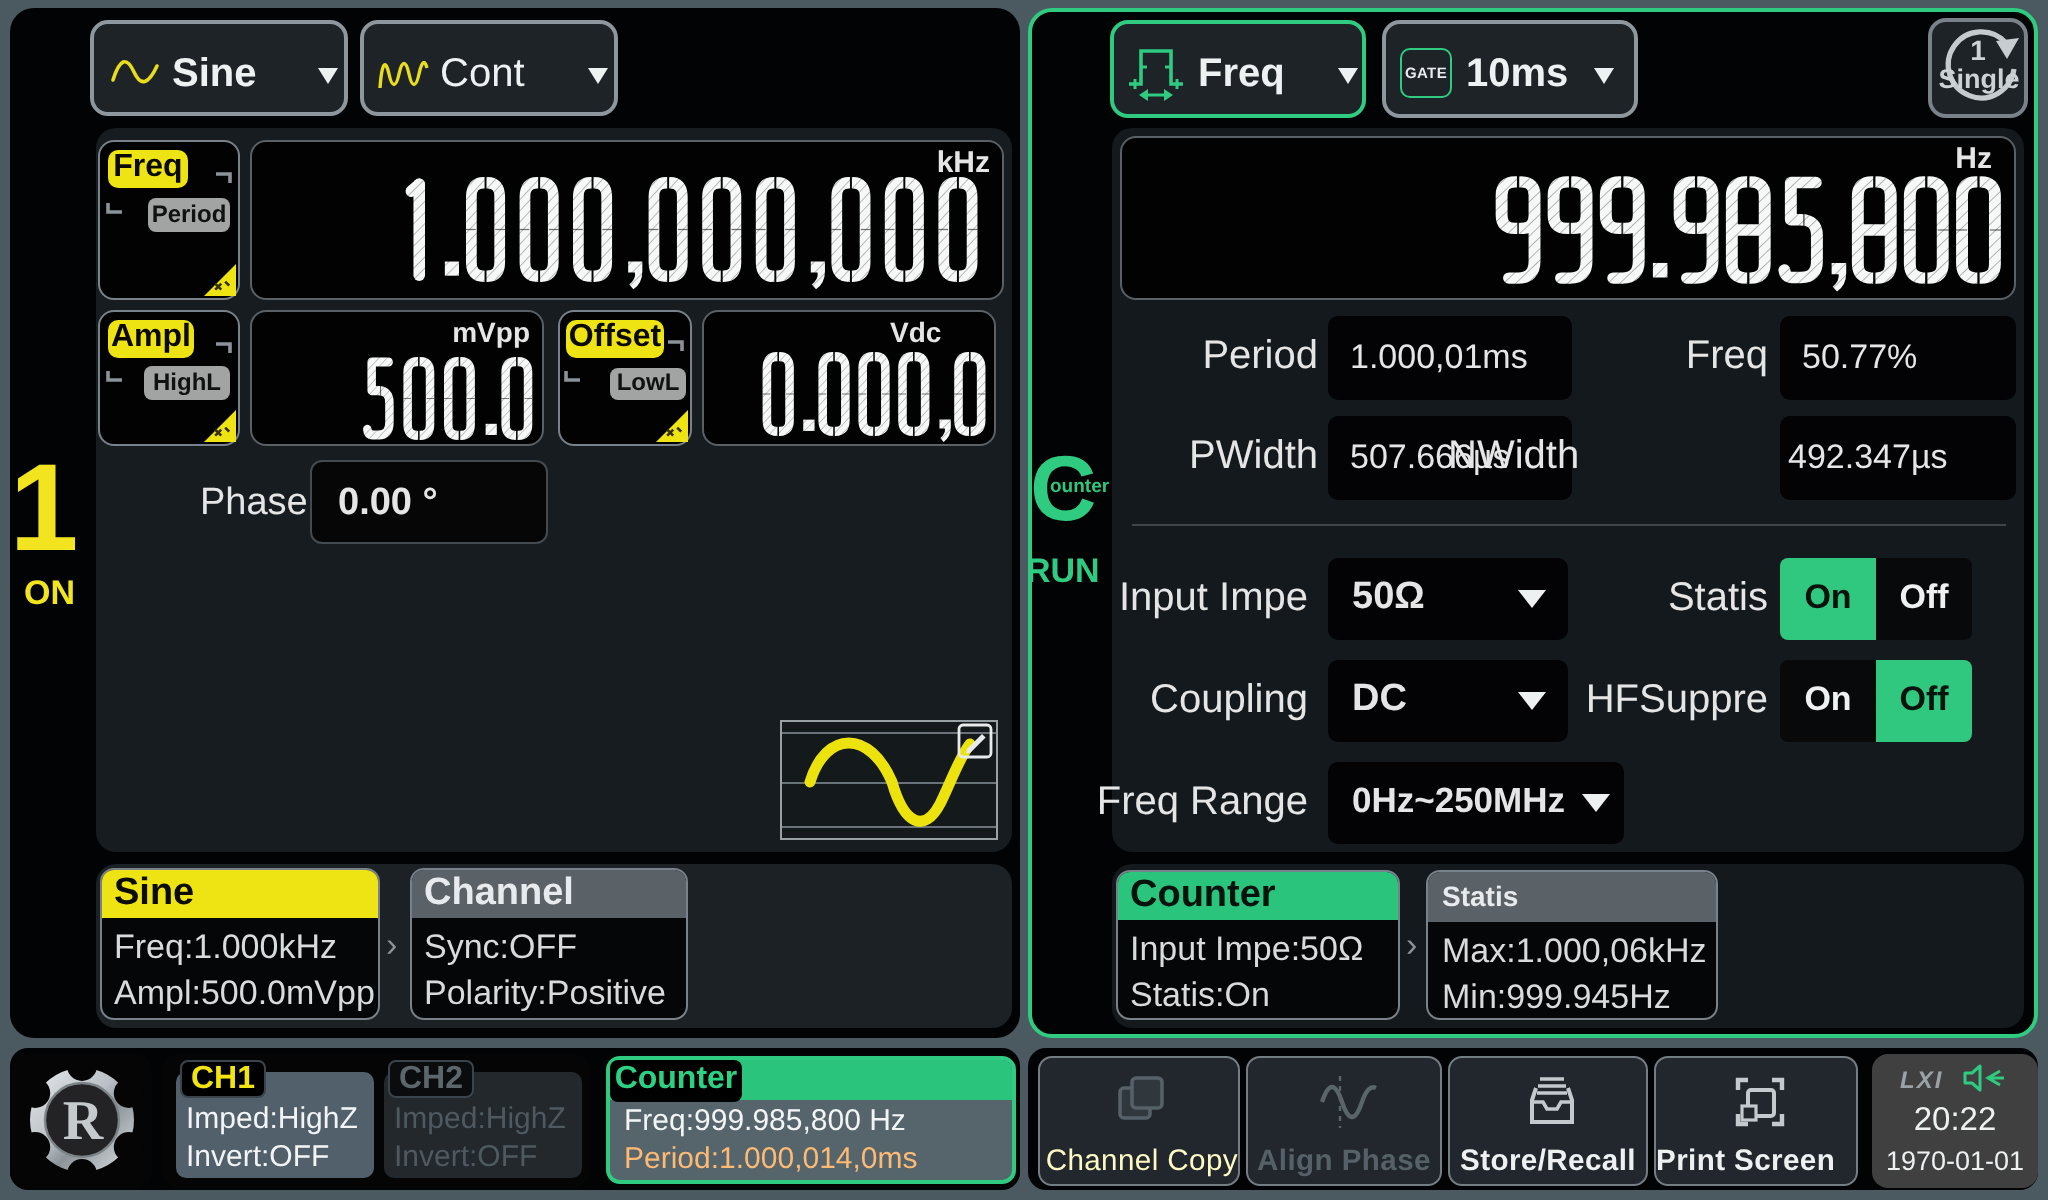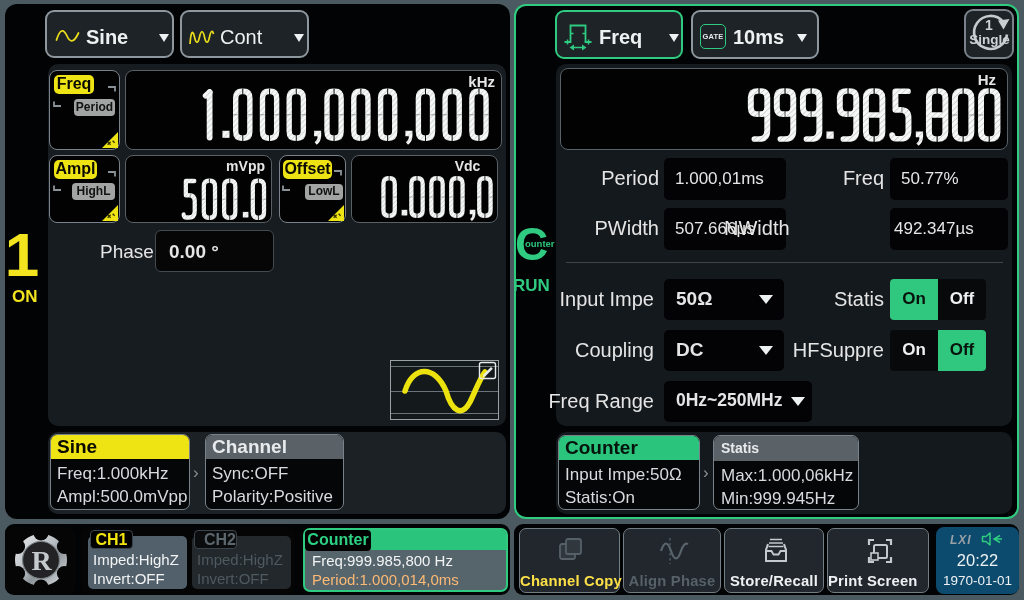--- a/index.html
+++ b/index.html
@@ -88,21 +88,21 @@
 <div class="badge-g" style="left:305px;top:184px;width:38px;height:16px;font-size:12px;line-height:15px">LowL</div>
 <svg class="abs" style="left:282px;top:170px" width="60" height="22">
       <path d="M52,1 h7 v4.5" fill="none" stroke="#8b9399" stroke-width="1.8"></path>
       <path d="M1,15.5 v4.5 h7" fill="none" stroke="#8b9399" stroke-width="1.8"></path>
     </svg>
 <svg class="abs" style="left:328px;top:205px" width="16" height="16">
       <path d="M16,0 L16,16 L0,16 Z" fill="#eee313"></path>
       <path d="M5.6,12.8 l3,-3 m0,3 l-3,-3 m5,-1 l2,2" stroke="#332f00" stroke-width="1.3" fill="none"></path>
     </svg>
 <div class="blkbox" style="left:351px;top:155px;width:147px;height:68px"></div>
-<div class="lbl" style="left:445px;top:158px;width:45px;text-align:center;font-size:14px;font-weight:bold">Vdc</div>
+<div class="lbl" style="left:445px;top:158px;width:45px;text-align:left;font-size:14px;font-weight:bold">Vdc</div>
 <div class="lbl" style="left:100px;top:241px;font-size:19px">Phase</div>
 <div class="abs" style="left:155px;top:230px;width:119px;height:42px;background:#060607;border:1px solid #434a50;border-radius:6px"></div>
 <div class="lbl" style="left:169px;top:241px;font-size:19px;font-weight:bold">0.00 °</div>
 <svg class="abs" style="left:390px;top:360px" width="109" height="60" viewBox="0 0 109 60">
 <rect x="0.5" y="0.5" width="108" height="59" fill="#14191c" stroke="#99a1a5" stroke-width="1"></rect>
 <line x1="1" y1="6.5" x2="108" y2="6.5" stroke="#6b737a" stroke-width="1"></line>
 <line x1="1" y1="31.5" x2="108" y2="31.5" stroke="#6b737a" stroke-width="1"></line>
 <line x1="1" y1="53.5" x2="108" y2="53.5" stroke="#6b737a" stroke-width="1"></line>
 <path d="M15,31 C23,5 45,5 56,31 C62,52 72,57 80,42 C85,32 90,18 95,12" fill="none" stroke="#ece20e" stroke-width="5.5" stroke-linecap="round"></path>
 <rect x="89.5" y="2.5" width="16" height="16" fill="none" stroke="#e8ebec" stroke-width="1.4" rx="2"></rect>
@@ -208,35 +208,35 @@
 <text x="0.5" y="9.5" fill="#c5cacd" font-size="28" font-weight="bold" text-anchor="middle" font-family="Liberation Serif">R</text>
 </g>
 </svg>
 </div>
 <div class="abs" style="left:81px;top:527px;width:214px;height:67px;background:#050506;border-radius:8px"></div>
 <div class="abs" style="left:88px;top:536px;width:99px;height:53px;background:#51606a;border-radius:5px"></div>
 <div class="abs" style="left:90px;top:530px;width:43px;height:19px;background:#000;border:1px solid #3a444c;border-radius:4px;color:#f2e40e;font-weight:bold;font-size:16px;text-align:center;line-height:17px">CH1</div>
 <div class="abs" style="left:93px;top:551px;color:#f2f4f5;font-size:15px">Imped:HighZ</div>
 <div class="abs" style="left:93px;top:570px;color:#f2f4f5;font-size:15px">Invert:OFF</div>
 <div class="abs" style="left:192px;top:536px;width:99px;height:53px;background:#22282c;border-radius:5px"></div>
-<div class="abs" style="left:194px;top:530px;width:43px;height:19px;background:#0a0c0d;border:1px solid #3a444c;border-radius:4px;color:#5c666d;font-weight:bold;font-size:16px;text-align:right;line-height:17px">CH2</div>
+<div class="abs" style="left:194px;top:530px;width:43px;height:19px;background:#0a0c0d;border:1px solid #3a444c;border-radius:4px;color:#5c666d;font-weight:bold;font-size:16px;text-align:center;line-height:17px">CH2</div>
 <div class="abs" style="left:197px;top:551px;color:#4f5960;font-size:15px">Imped:HighZ</div>
 <div class="abs" style="left:197px;top:570px;color:#4f5960;font-size:15px">Invert:OFF</div>
 <div class="abs" style="left:300px;top:527px;width:210px;height:67px;background:#050506;border-radius:8px"></div>
 <div class="abs" style="left:303px;top:528px;width:205px;height:64px;border:2px solid #2fcb81;border-radius:7px;background:#56646c"></div>
 <div class="abs" style="left:305px;top:530px;width:201px;height:20px;background:#2bc47d;border-radius:5px 5px 0 0"></div>
 <div class="abs" style="left:305px;top:530px;width:66px;height:21px;background:#000;border-radius:4px;color:#2dd183;font-weight:bold;font-size:16px;text-align:center;line-height:20px">Counter</div>
 <div class="abs" style="left:312px;top:552px;color:#f2f4f5;font-size:15px">Freq:999.985,800 Hz</div>
 <div class="abs" style="left:312px;top:571px;color:#fdba74;font-size:15px">Period:1.000,014,0ms</div>
 <div class="btn" style="left:519px;top:528px;width:101px;height:65px">
       <svg class="abs" style="left:36px;top:7px" width="30" height="30" viewBox="0 0 30 30">
 <rect x="4" y="8" width="15" height="15" rx="2" fill="#31383d" stroke="#566068" stroke-width="1.8"></rect>
 <rect x="10" y="3" width="15" height="15" rx="2" fill="#31383d" stroke="#566068" stroke-width="1.8"></rect>
 </svg>
-      <div class="abs" style="left:0;top:44px;width:100%;text-align:left;color:#fde047;font-size:14.8px;font-weight:bold;white-space:nowrap;letter-spacing:0.2px">Channel Copy</div>
+      <div class="abs" style="left:0;top:44px;width:100%;text-align:right;color:#fef9c3;font-size:14.8px;font-weight:normal;white-space:nowrap;letter-spacing:0.2px">Channel Copy</div>
     </div>
 <div class="btn" style="left:623px;top:528px;width:98px;height:65px">
       <svg class="abs" style="left:34px;top:6px" width="32" height="32" viewBox="0 0 32 32">
 <path d="M3,16 Q8,1 13,16 Q18,31 23,16 Q26,7 30,9" fill="none" stroke="#59646b" stroke-width="2.2"></path>
 <line x1="12" y1="3" x2="12" y2="29" stroke="#59646b" stroke-width="1.2" stroke-dasharray="2.5,2.5"></line>
 </svg>
       <div class="abs" style="left:0;top:44px;width:100%;text-align:center;color:#566068;font-size:14.8px;font-weight:bold;white-space:nowrap;letter-spacing:0.2px">Align Phase</div>
     </div>
 <div class="btn" style="left:724px;top:528px;width:100px;height:65px">
       <svg class="abs" style="left:36px;top:6px" width="30" height="30" viewBox="0 0 30 30">
@@ -247,21 +247,21 @@
       <div class="abs" style="left:0;top:44px;width:100%;text-align:center;color:#eef0f2;font-size:14.8px;font-weight:bold;white-space:nowrap;letter-spacing:0.2px">Store/Recall</div>
     </div>
 <div class="btn" style="left:827px;top:528px;width:102px;height:65px">
       <svg class="abs" style="left:37px;top:7px" width="30" height="30" viewBox="0 0 30 30">
 <path d="M9,4 h-5 v5 M21,4 h5 v5 M4,21 v5 h5 M26,21 v5 h-5" fill="none" stroke="#c3c9cd" stroke-width="2.2"></path>
 <rect x="9" y="9" width="13" height="13" rx="1.5" fill="none" stroke="#c3c9cd" stroke-width="2"></rect>
 <rect x="6" y="17" width="7" height="7" fill="#21272c" stroke="#c3c9cd" stroke-width="1.6"></rect>
 </svg>
       <div class="abs" style="left:0;top:44px;width:100%;text-align:left;color:#eef0f2;font-size:14.8px;font-weight:bold;white-space:nowrap;letter-spacing:0.2px">Print Screen</div>
     </div>
-<div class="abs" style="left:936px;top:527px;width:83px;height:67px;background:#0c4a6e;border-radius:8px">
+<div class="abs" style="left:936px;top:527px;width:83px;height:67px;background:#404040;border-radius:8px">
 <div class="abs" style="left:14px;top:6px;color:#9aa2a8;font-size:12px;font-weight:bold;font-style:italic;letter-spacing:1px">LXI</div>
 <svg class="abs" style="left:45px;top:4px" width="22" height="16" viewBox="0 0 22 16">
 <path d="M9,2 L5,5.5 H1.5 V10.5 H5 L9,14 Z" fill="none" stroke="#2fcb81" stroke-width="1.5" stroke-linejoin="round"></path>
 <path d="M19,4.5 L13,8 L19,11.5 M14.5,8 H21" stroke="#2fcb81" stroke-width="1.5" fill="none"></path>
 </svg>
 <div class="abs" style="left:0;top:24px;width:100%;text-align:center;color:#eef1f2;font-size:16.5px">20:22</div>
 <div class="abs" style="left:0;top:46px;width:100%;text-align:center;color:#eef1f2;font-size:13.5px">1970-01-01</div>
 </div>
 <svg class="abs" style="left:0;top:0;pointer-events:none" width="1024" height="600">
       <g transform="translate(202.0,88.5) scale(0.5250,0.5250)">

